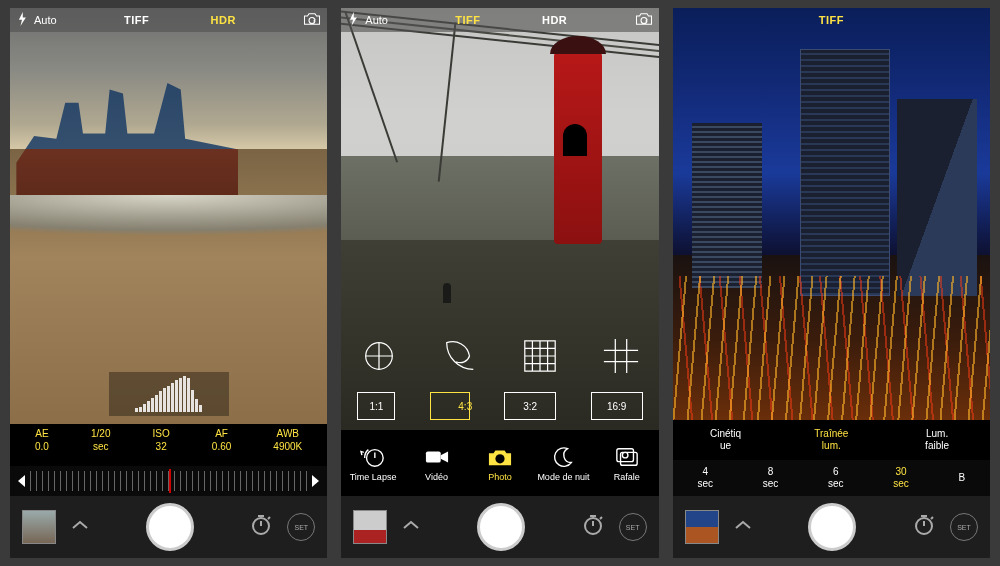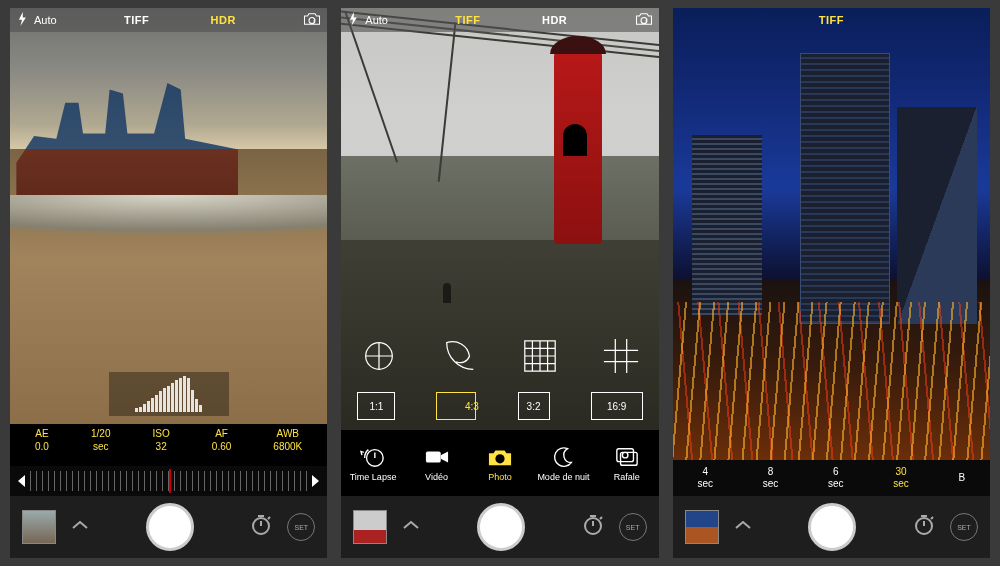--- a/index.html
+++ b/index.html
@@ -273,21 +273,21 @@
       <span style="height:35%"></span>
         <span style="height:20%"></span>
     </div>
   </div>
 
   <div class="exposure-row">
     <div><span>AE</span><br><span>0.0</span></div>
     <div><span>1/20</span><br><span>sec</span></div>
     <div><span>ISO</span><br><span>32</span></div>
     <div><span>AF</span><br><span>0.60</span></div>
-    <div><span>AWB</span><br><span>6800K</span></div>
+    <div><span>AWB</span><br><span>4900K</span></div>
   </div>
   <div class="ruler-row">
     <svg viewBox="0 0 10 14">
         <path d="M9 1 L2 7 L9 13 Z"></path>
       </svg>
     <div class="ruler"></div>
     <svg viewBox="0 0 10 14">
         <path d="M1 1 L8 7 L1 13 Z"></path>
       </svg>
   </div>
@@ -354,21 +354,21 @@
           </div>
         <div>
             <svg viewBox="0 0 40 40">
               <path d="M14 2 V38 M26 2 V38 M2 14 H38 M2 26 H38"></path>
             </svg>
           </div>
       </div>
       <div class="tool-row ratio-row">
         <div style="width:38px">1:1</div>
         <div class="sel" style="width:40px">4:3</div>
-        <div style="width:32px">3:2</div>
+        <div style="width:52px">3:2</div>
         <div style="width:52px">16:9</div>
       </div>
     </div>
   </div>
 
   <div class="mode-row">
     <div class="mode">
       <svg viewBox="0 0 30 26">
           <circle cx="17" cy="14" r="9"></circle>
           <path d="M17 14 L17 8 M6 14 a11 11 0 0 1 4 -9 M5 8 l-3 -1 l1 4"></path>
@@ -428,20 +428,25 @@
     <span class="tab sel">TIFF</span>
   </div>
 
   <div class="viewfinder scene-night">
     <div class="building-left"></div>
     <div class="building-tall"></div>
     <div class="building-right"></div>
     <div class="trails"></div>
   </div>
 
+  <div class="light-row">
+    <div>Cinétiq<br>ue</div>
+    <div class="sel">Traînée<br>lum.</div>
+    <div>Lum.<br>faible</div>
+  </div>
   <div class="time-row">
     <div><span>4</span><br><span>sec</span></div>
     <div><span>8</span><br><span>sec</span></div>
     <div><span>6</span><br><span>sec</span></div>
     <div class="sel"><span>30</span><br><span>sec</span></div>
     <div><span>B</span></div>
   </div>
 
   <div class="shutter-bar">
     <div class="thumb night-t"></div>

